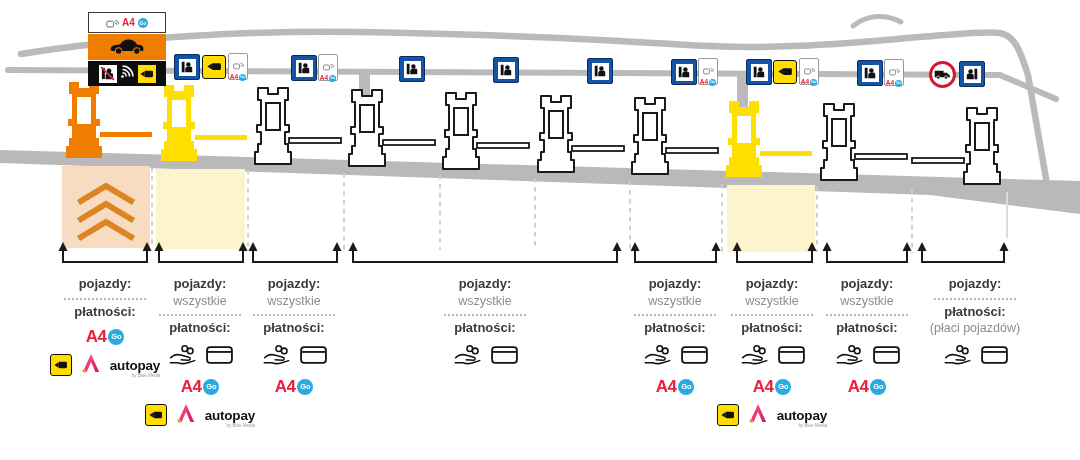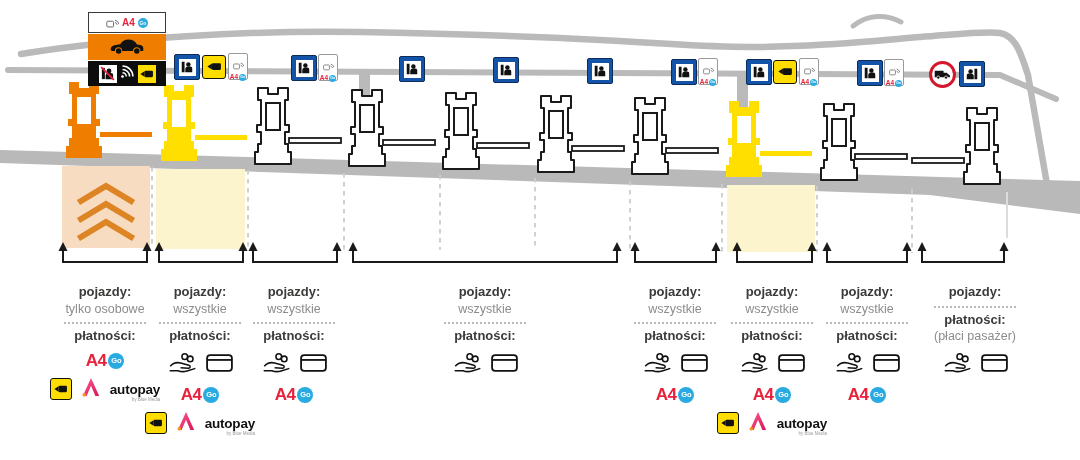--- a/index.html
+++ b/index.html
@@ -39,21 +39,21 @@
              justify-content:center;gap:3px;box-sizing:border-box;margin-bottom:1px;}
   .board-top .a4s{font-size:10px;font-weight:800;color:#e8213c;line-height:1;}
   .board-top .gos{width:10px;height:10px;border-radius:50%;background:#29abe2;color:#fff;font-size:5px;
                   font-weight:bold;display:flex;align-items:center;justify-content:center;}
   .board-mid{height:26px;background:#ef7d00;display:flex;align-items:center;justify-content:center;margin-bottom:1px;}
   .board-bot{height:25px;background:#0d0d0d;display:flex;align-items:center;justify-content:center;gap:3px;}
   .board-bot .sq{width:18px;height:18px;background:#fff;position:relative;display:flex;align-items:center;justify-content:center;}
   .board-bot .sq-yellow{background:#ffdd00;}
 
   
-  .lane-info{position:absolute;top:284px;text-align:center;color:#8c8c8c;font-size:12.5px;line-height:1.28;}
+  .lane-info{position:absolute;top:276px;text-align:center;color:#8c8c8c;font-size:12.5px;line-height:1.28;}
   .lane-info .lbl{font-weight:bold;color:#3b3b3a;font-size:13px;}
   .dots{border-top:2px dotted #b9b9b9;width:82px;margin:5px auto 4px;}
   .icon-row{display:flex;justify-content:center;align-items:center;gap:9px;margin-top:8px;}
   .a4go{display:inline-flex;align-items:center;gap:2px;}
   .a4{color:#e8213c;font-size:17px;font-weight:800;letter-spacing:-0.5px;line-height:1;}
   .go-dot{width:16px;height:16px;border-radius:50%;background:#29abe2;color:#fff;font-size:7.5px;font-weight:bold;
           display:flex;align-items:center;justify-content:center;}
   .cam{width:22px;height:22px;background:#ffdd00;border:1.6px solid #111;border-radius:3px;
        display:flex;align-items:center;justify-content:center;box-sizing:border-box;}
   .ap-wrap{position:relative;display:inline-block;}
@@ -393,21 +393,20 @@
         <svg viewBox="0 0 20 20" width="14" height="14">
           <rect x="2.5" y="2.5" width="4" height="15" fill="#111"></rect>
           <circle cx="12" cy="6.5" r="3.2" fill="#111"></circle>
           <path d="M7.5,17.5 V13 c0,-2.2 1.8,-3.6 4,-3.6 h3 c2,0 3,1.2 3,3 v5.1 z" fill="#111"></path>
         </svg>
       </span>
     </div>
 
   <div class="lane-info" style="left:37px;width:136px">
     <div class="lbl">pojazdy:</div>
-    <div class="val">tylko osobowe</div>
     <div class="dots"></div>
     <div class="lbl">płatności:</div>
     <div class="icon-row">
         <span class="a4go">
           <span class="a4">A4</span>
           <span class="go-dot">Go</span>
         </span>
       </div>
     <div class="icon-row">
       <span class="cam">
@@ -591,21 +590,21 @@
           <span class="a4">A4</span>
           <span class="go-dot">Go</span>
         </span>
       </div>
   </div>
 
   <div class="lane-info" style="left:920px;width:110px">
     <div class="lbl">pojazdy:</div>
     <div class="dots"></div>
     <div class="lbl">płatności:</div>
-    <div class="val">(płaci pasażer)</div>
+    <div class="val">(płaci pojazdów)</div>
     <div class="icon-row">
       <span><svg viewBox="0 0 32 24" width="29" height="22">
             <circle cx="18.5" cy="5" r="3.1" fill="#fff" stroke="#111" stroke-width="1.7"></circle>
             <circle cx="24.5" cy="7.5" r="3.1" fill="#fff" stroke="#111" stroke-width="1.7"></circle>
             <path d="M2.5,15.5 C6,11.5 10,11 14,12 l9,2.4 c2.3,0.6 1.8,3.4 -0.6,3.3 l-8.5,-0.4" fill="#fff" stroke="#111" stroke-width="1.7" stroke-linejoin="round"></path>
             <path d="M2.5,20.5 h8.5 c3.5,1.3 7,1.2 10,0.3 l8.5,-2.6" fill="none" stroke="#111" stroke-width="1.7" stroke-linecap="round"></path>
           </svg></span>
       <span><svg viewBox="0 0 30 20" width="27" height="18">
             <rect x="1.2" y="1.2" width="27.6" height="17.6" rx="3.5" fill="#fff" stroke="#111" stroke-width="2"></rect>
             <line x1="1.2" y1="6.6" x2="28.8" y2="6.6" stroke="#111" stroke-width="2"></line>

